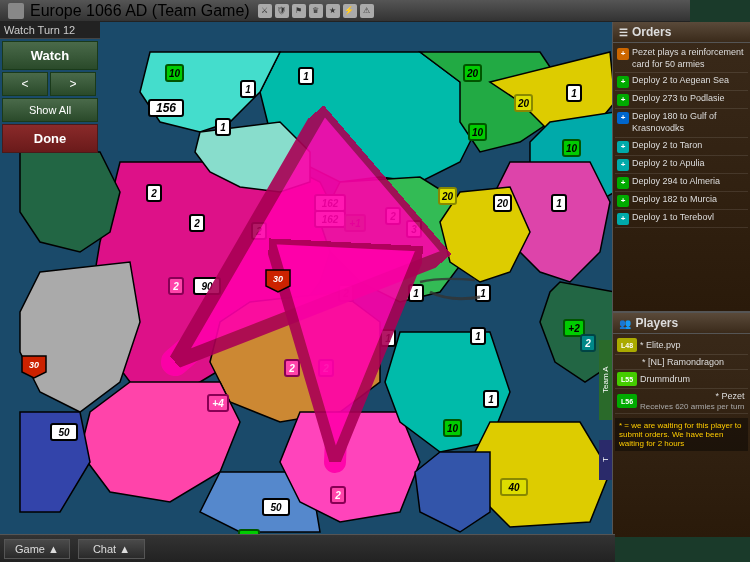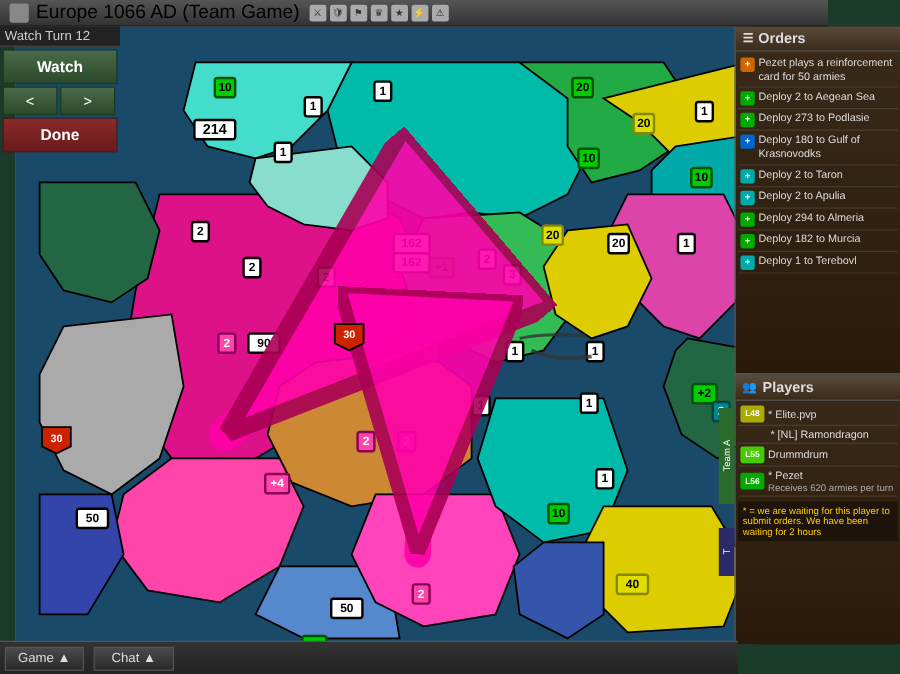--- a/index.html
+++ b/index.html
@@ -47,22 +47,22 @@
     }
     .done-btn {
       background: linear-gradient(to bottom, #8a2a2a, #6a1a1a);
       border: 1px solid #4a1a1a; color: #fff; font-size: 13px; font-weight: bold;
       padding: 6px 16px; width: 96px; cursor: pointer; text-align: center;
       margin: 2px 2px; display: block;
     }
 
     
     #map-area {
-      position: absolute; top: 22px; left: 13px; width: 615px; height: 515px;
-      background: #737373; overflow: hidden;
+      position: absolute; top: 22px; left: 0; width: 615px; height: 515px;
+      background: #ffffff; overflow: hidden; font-style: italic;
     }
 
     
     #map-svg { position: absolute; top: 0; left: 0; width: 615px; height: 515px; }
 
     
     #orders-panel {
       position: absolute; top: 22px; right: 0; width: 138px; height: 290px;
       background: linear-gradient(to bottom, #3a2a1a, #2a1a0a);
       border-left: 1px solid #555; border-bottom: 1px solid #555;
@@ -90,21 +90,21 @@
     .icon-blue { background: #0066cc; }
     .icon-cyan { background: #00aaaa; }
 
     
     #players-panel {
       position: absolute; top: 312px; right: 0; width: 138px; height: 225px;
       background: linear-gradient(to bottom, #3a2a1a, #2a1a0a);
       border-left: 1px solid #555; border-top: 1px solid #555;
       z-index: 50; overflow: hidden;
     }
-    .players-list { padding: 2px; overflow-y: auto; }
+    .players-list { padding: 2px; overflow-y: auto; text-align: right; }
     .player-item {
       display: flex; align-items: center; gap: 3px;
       padding: 2px 2px; border-bottom: 1px solid rgba(255,255,255,0.1);
       font-size: 9px; color: #ddd;
     }
     .player-badge {
       width: 20px; height: 14px; border-radius: 2px; flex-shrink: 0;
       display: flex; align-items: center; justify-content: center;
       font-size: 7px; color: #fff; font-weight: bold;
     }
@@ -249,21 +249,21 @@
 
       <path d="M 330,260 Q 340,340 335,440" stroke="#ff00aa" stroke-width="22" fill="none" stroke-linecap="round" marker-end="url(#arrowhead2)" opacity="0.9"></path>
 
       <path d="M 430,270 Q 450,280 480,275" stroke="#333" stroke-width="3" fill="none" marker-end="url(#arrowSmall)" opacity="0.8"></path>
       <path d="M 420,260 Q 440,255 475,258" stroke="#333" stroke-width="2.5" fill="none" opacity="0.8"></path>
     </svg>
 
     <div id="army-badges">
 
       <div class="army-badge green-bg" style="left:165px;top:42px">10</div>
-      <div class="army-badge" style="left:148px;top:77px;font-size:12px;min-width:36px">214</div>
+      <div class="army-badge" style="left:148px;top:77px;font-size:12px;min-width:36px">156</div>
       <div class="army-badge" style="left:240px;top:58px">1</div>
       <div class="army-badge" style="left:298px;top:45px">1</div>
       <div class="army-badge" style="left:215px;top:96px">1</div>
       <div class="army-badge green-bg" style="left:463px;top:42px">20</div>
       <div class="army-badge yellow-bg" style="left:514px;top:72px">20</div>
       <div class="army-badge" style="left:566px;top:62px">1</div>
       <div class="army-badge green-bg" style="left:468px;top:101px">10</div>
       <div class="army-badge green-bg" style="left:562px;top:117px">10</div>
 
       <div class="army-badge" style="left:146px;top:162px">2</div>
@@ -317,20 +317,21 @@
     </div>
   </div>
 
   <div id="left-panel">
     <div class="watch-turn-label">Watch Turn 12</div>
     <button class="watch-btn">Watch</button>
     <div class="nav-btns">
       <button class="nav-btn">&lt;</button>
       <button class="nav-btn">&gt;</button>
     </div>
+    <button class="show-all-btn">Show All</button>
     <button class="done-btn">Done</button>
   </div>
 
   <div id="orders-panel">
     <div class="panel-header">
       <span class="panel-header-icon">☰</span>
       <span>Orders</span>
     </div>
     <div class="orders-list" id="orders-list-el">
     <div class="order-item">

